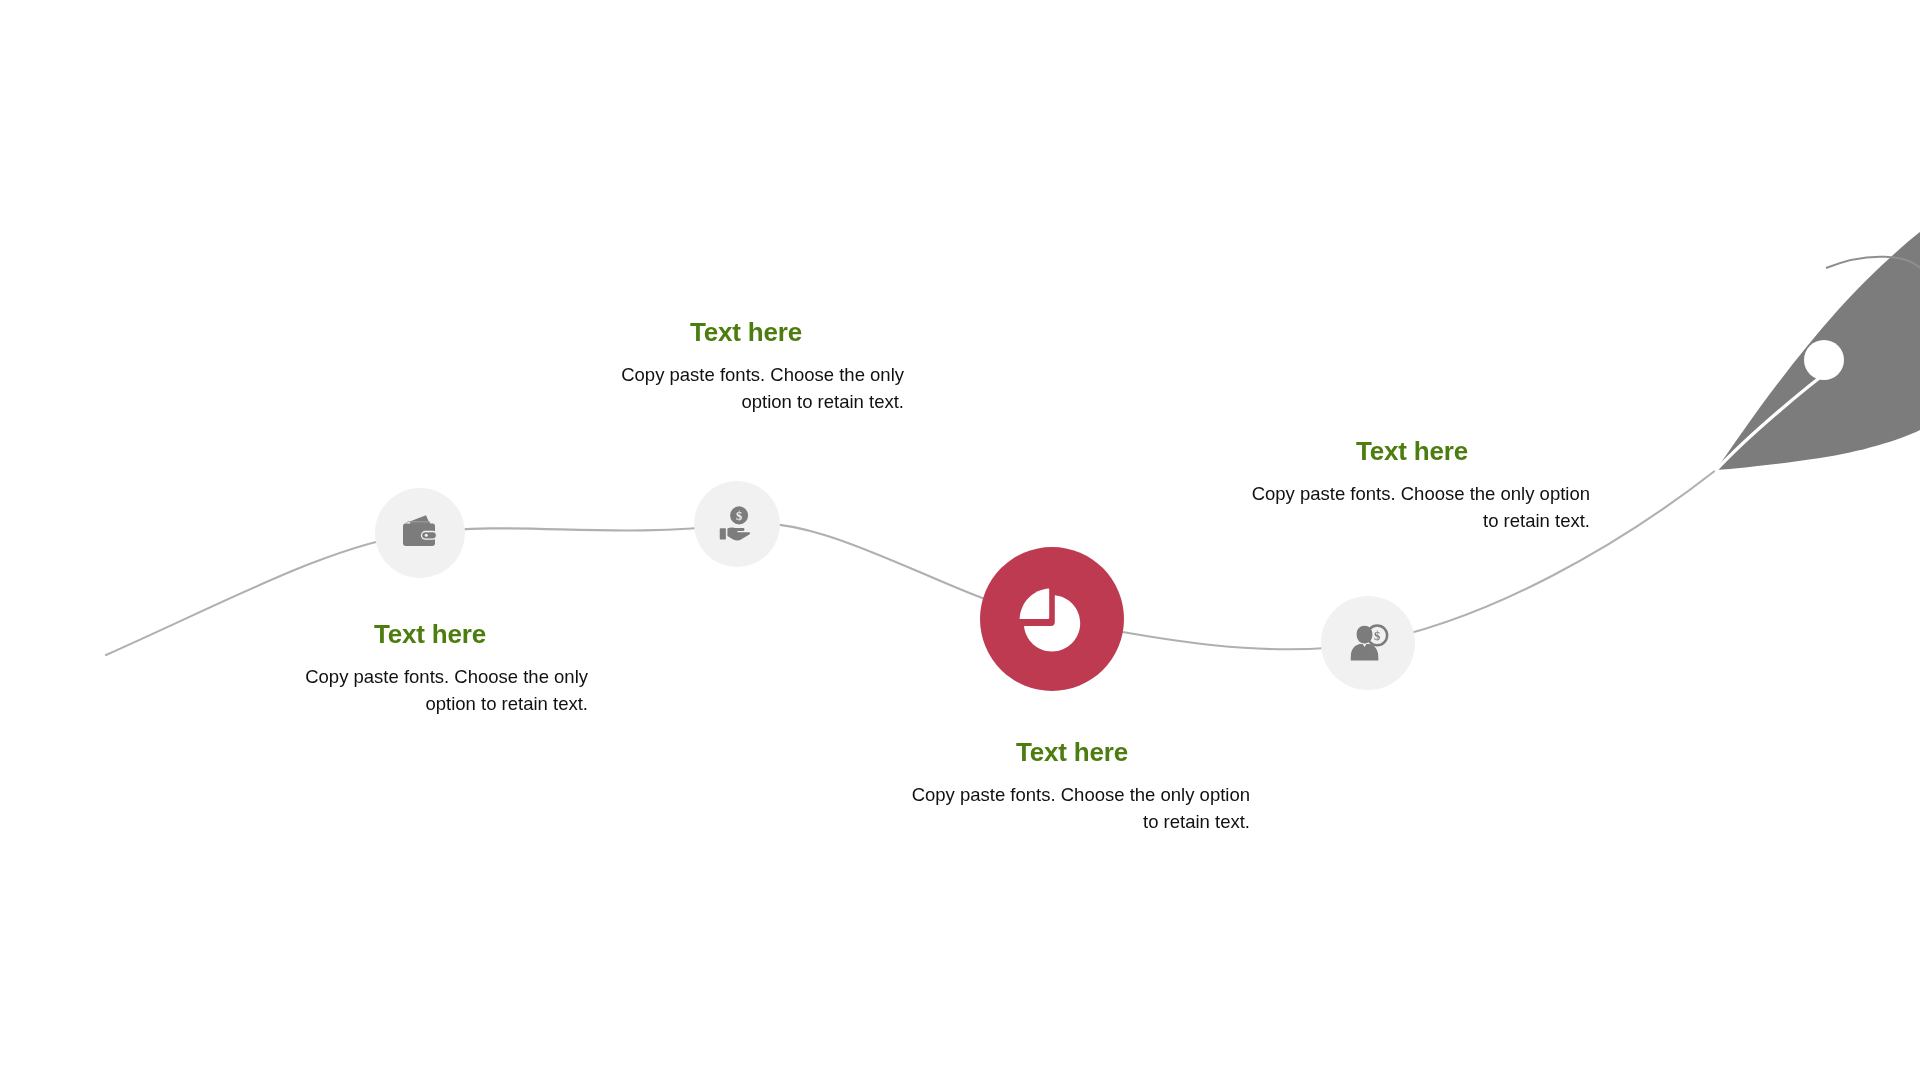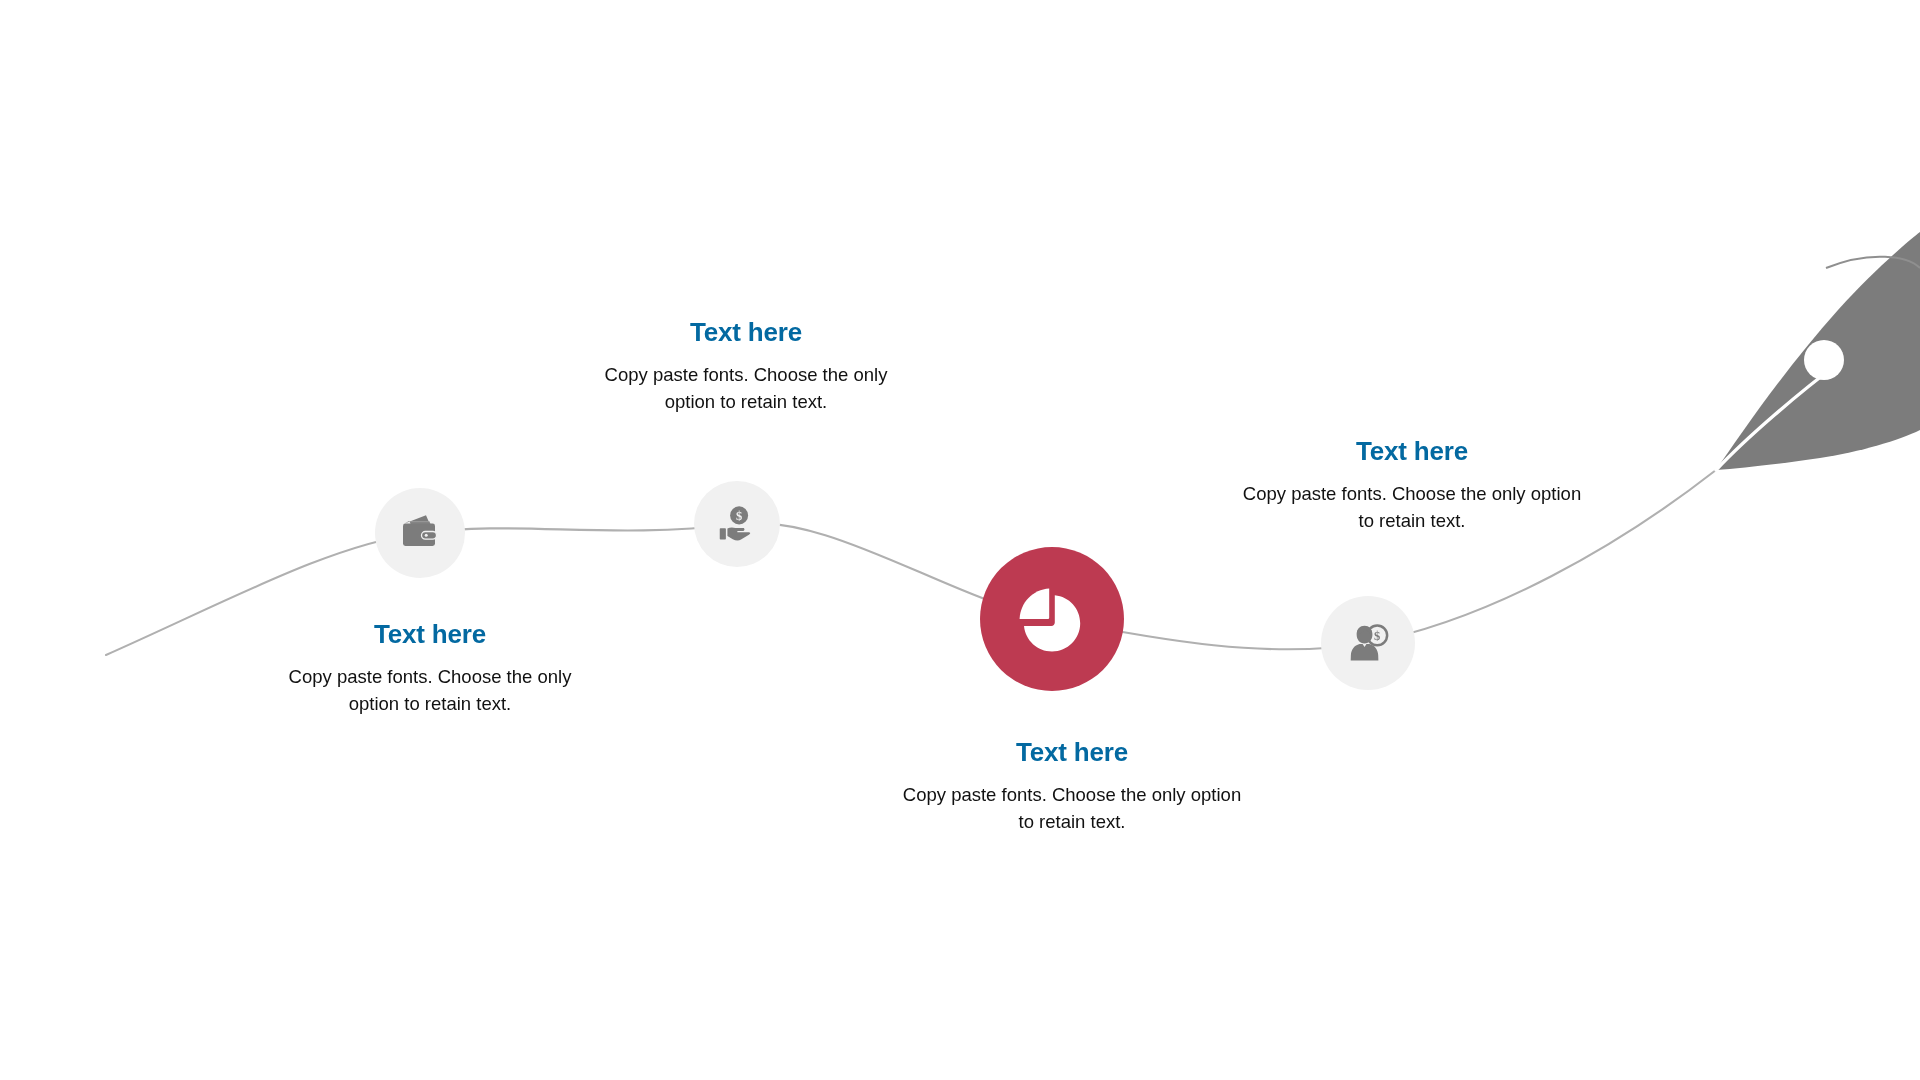--- a/index.html
+++ b/index.html
@@ -72,28 +72,29 @@
     z-index: 3;
     text-align: center;
     color: #0d0d0d;
   }
   .tb-title {
     font-size: 26px;
     font-weight: bold;
     letter-spacing: -0.2px;
     line-height: 1.15;
     margin: 0 0 14px 0;
-    color: #0369a1;
+    color: #4d7c0f;
   }
   .tb-body {
     font-size: 18.5px;
     font-weight: normal;
     line-height: 1.45;
     margin: 12px;
     color: #111111;
+    text-align: right;
   }
 
   .tb-1 { left: 260px;  top: 620px; width: 340px; }
   .tb-2 { left: 576px;  top: 318px; width: 340px; }
   .tb-3 { left: 882px;  top: 738px; width: 380px; }
   .tb-4 { left: 1222px; top: 437px; width: 380px; }
 </style>
 </head>
 <body>
 

